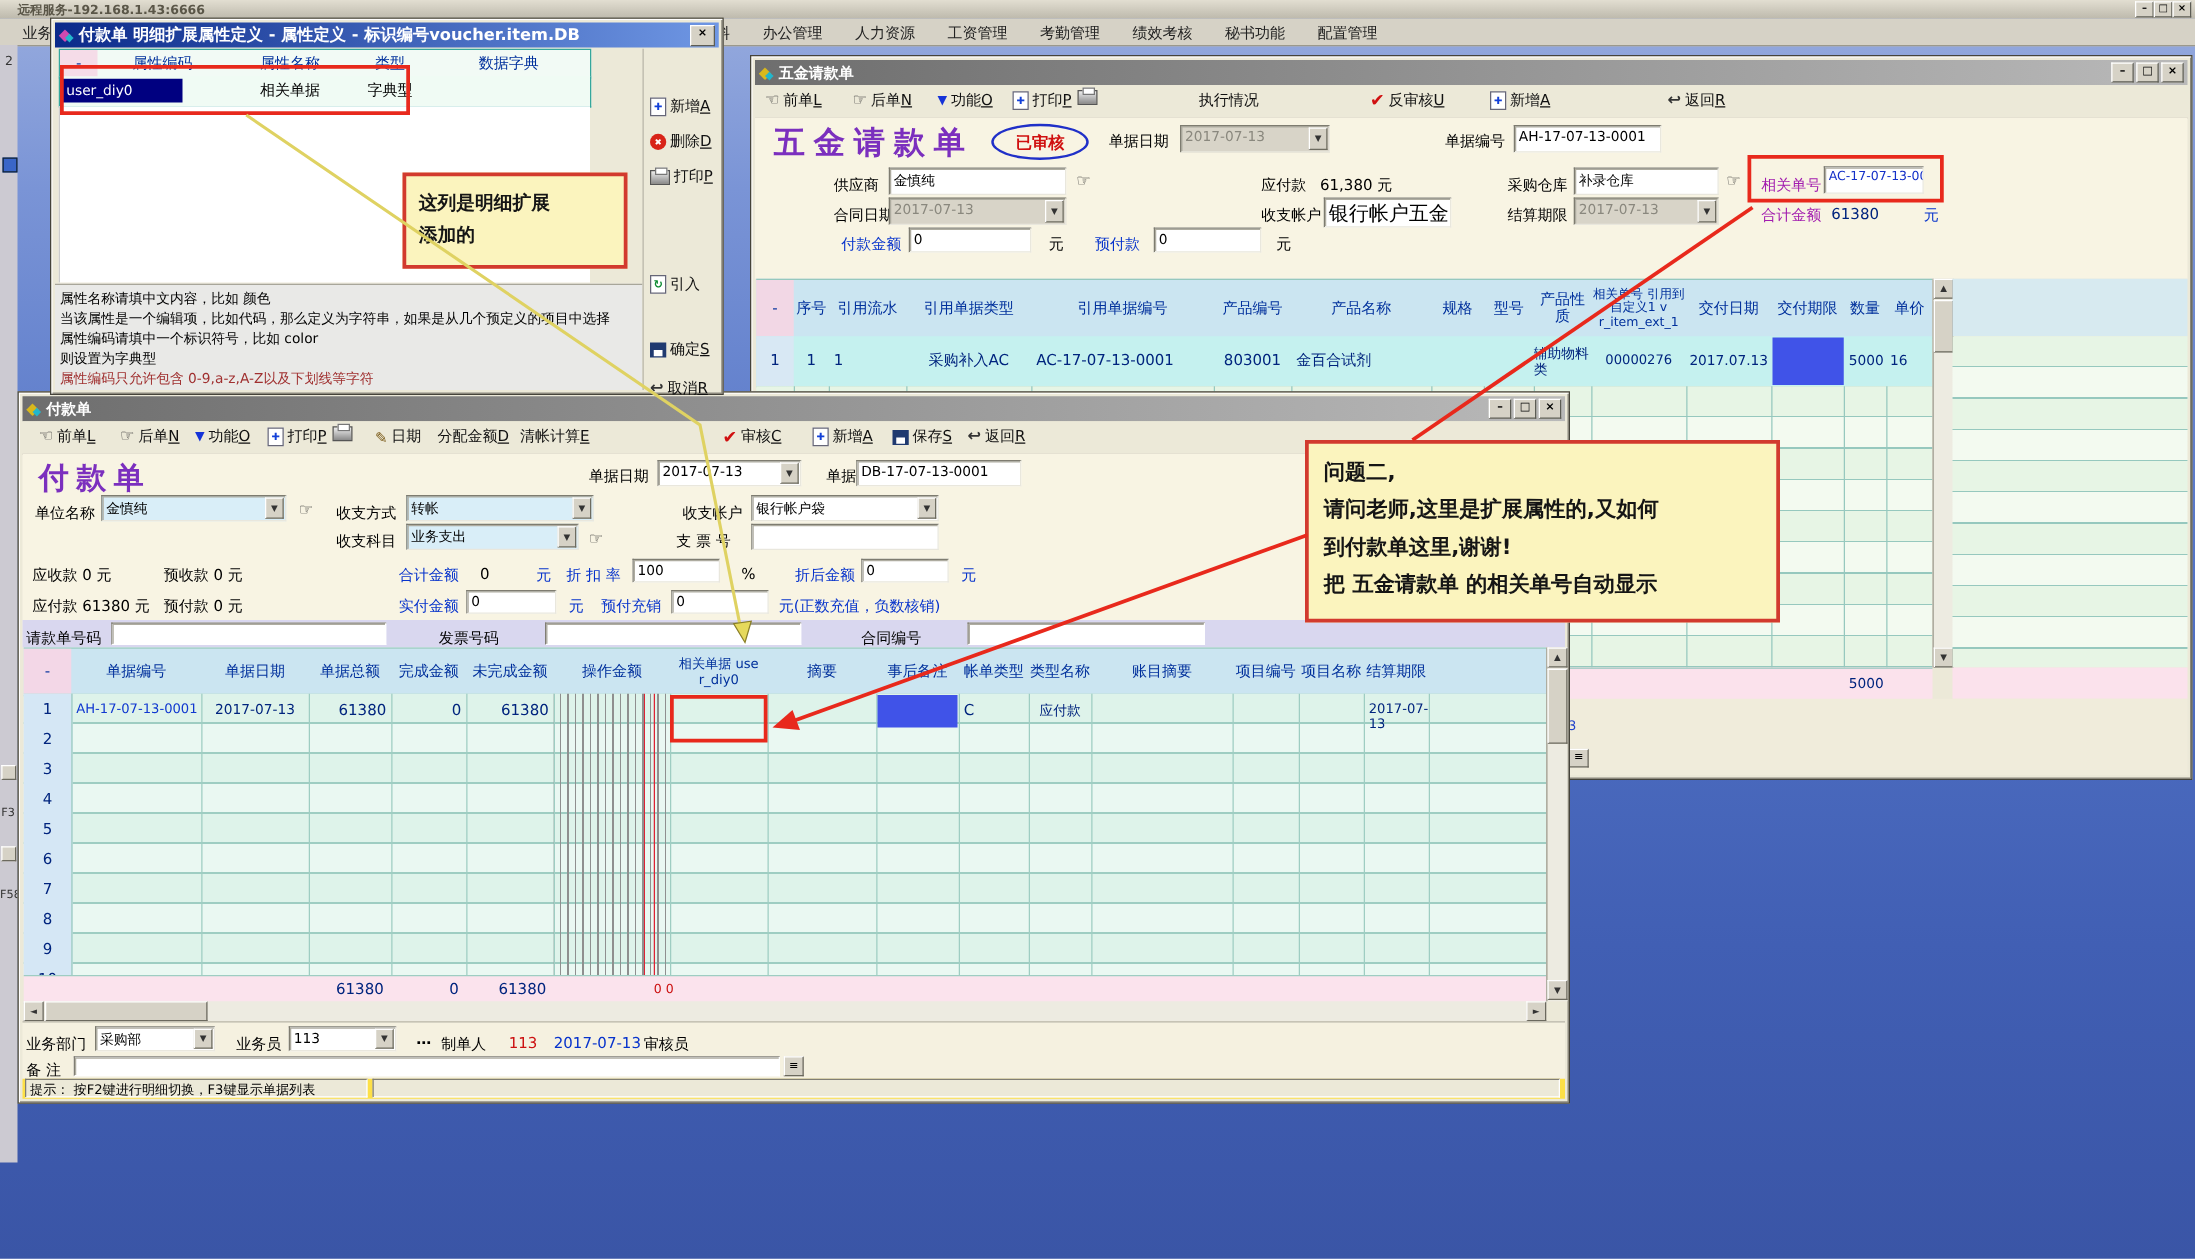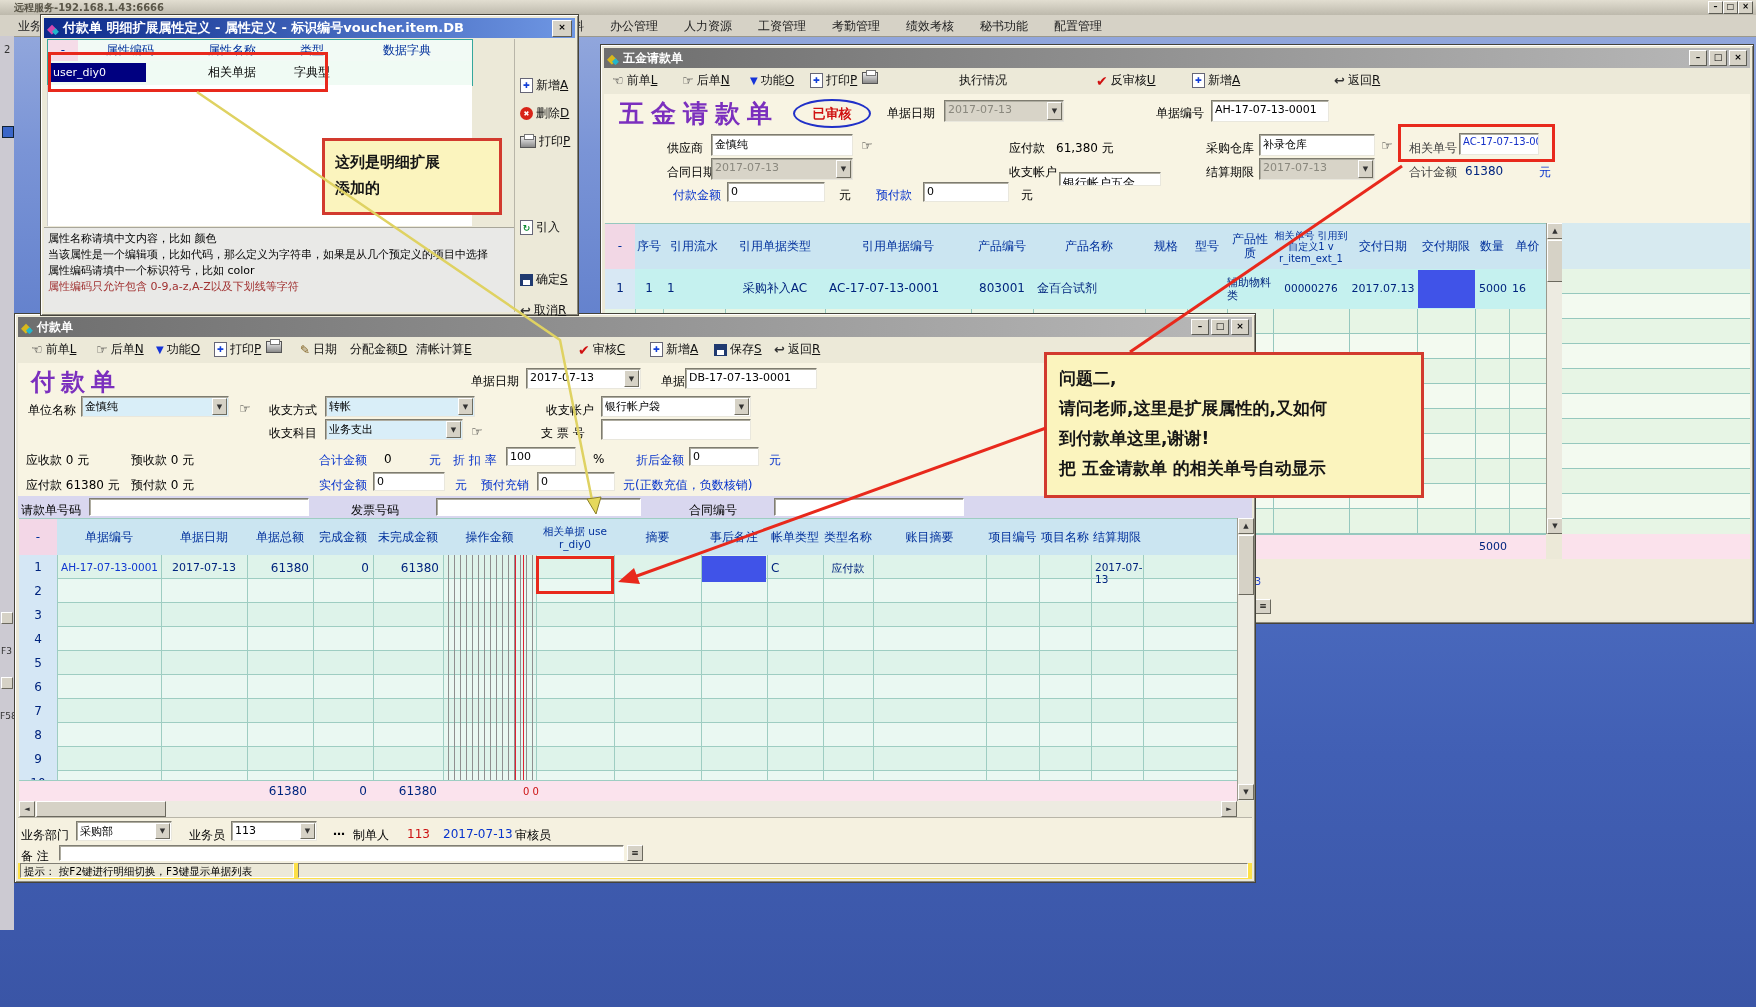--- a/index.html
+++ b/index.html
@@ -26,21 +26,21 @@
   border:1px solid;border-color:#FFF #6E6C60 #6E6C60 #FFF;font-size:7px;color:#333;
   display:flex;align-items:center;justify-content:center;box-sizing:border-box}
 .dis{background:#D8D4C8;color:#8A887E}
 .raised{background:#D6D2C6;border:1px solid;border-color:#FFF #6B695E #6B695E #FFF;box-sizing:border-box}
 .sunken{background:#fff;border:1px solid;border-color:#807E74 #FFF #FFF #807E74;box-sizing:border-box}
 .sb{position:absolute;width:16px;height:16px;background:#D6D2C6;border:1px solid;
   border-color:#FFF #6B695E #6B695E #FFF;font-size:7px;display:flex;align-items:center;justify-content:center;color:#333;box-sizing:border-box}
 .hc{position:absolute;top:0;bottom:0;display:flex;align-items:center;justify-content:center;
   text-align:center;color:#00309C;padding:0 1px;box-sizing:border-box;line-height:1.15}
 .rc{position:absolute;top:0;bottom:0;display:flex;align-items:center;color:#00247E;box-sizing:border-box;line-height:1.1}
-.blue{color:#0733CC}.teal{color:#404040}.navy{color:#00247E}.redt{color:#CC1111}.purp{color:#7B2FBE}
+.blue{color:#0733CC}.teal{color:#a21caf}.navy{color:#00247E}.redt{color:#CC1111}.purp{color:#7B2FBE}
 .note{position:absolute;background:#FBF4BE;border:3px solid #D23A2E;font-weight:bold;color:#151515;z-index:50;box-sizing:border-box}
 .redbox{position:absolute;border:3px solid #E8291C;z-index:55;box-sizing:border-box}
 u{text-decoration:underline}
 .dlgv{background-image:linear-gradient(#35A79C,#35A79C),linear-gradient(#35A79C,#35A79C),linear-gradient(#35A79C,#35A79C),linear-gradient(#35A79C,#35A79C);
   background-position:30px 0,134px 0,234px 0,294px 0;background-size:1px 100%;background-repeat:no-repeat}
 .hwv{background-image:linear-gradient(#96C8BE,#96C8BE),linear-gradient(#96C8BE,#96C8BE),linear-gradient(#96C8BE,#96C8BE),linear-gradient(#96C8BE,#96C8BE),linear-gradient(#96C8BE,#96C8BE),linear-gradient(#96C8BE,#96C8BE),linear-gradient(#96C8BE,#96C8BE),linear-gradient(#96C8BE,#96C8BE),linear-gradient(#96C8BE,#96C8BE),linear-gradient(#96C8BE,#96C8BE),linear-gradient(#96C8BE,#96C8BE),linear-gradient(#96C8BE,#96C8BE),linear-gradient(#96C8BE,#96C8BE),linear-gradient(#96C8BE,#96C8BE);
   background-position:30px 0,58px 0,120px 0,220px 0,366px 0,428px 0,540px 0,582px 0,622px 0,668px 0,744px 0,812px 0,870px 0,904px 0;
   background-size:1px 100%;background-repeat:no-repeat}
 .payv{background-image:linear-gradient(#9ECDC2,#9ECDC2),linear-gradient(#9ECDC2,#9ECDC2),linear-gradient(#9ECDC2,#9ECDC2),linear-gradient(#9ECDC2,#9ECDC2),linear-gradient(#9ECDC2,#9ECDC2),linear-gradient(#9ECDC2,#9ECDC2),linear-gradient(#9ECDC2,#9ECDC2),linear-gradient(#9ECDC2,#9ECDC2),linear-gradient(#9ECDC2,#9ECDC2),linear-gradient(#9ECDC2,#9ECDC2),linear-gradient(#9ECDC2,#9ECDC2),linear-gradient(#9ECDC2,#9ECDC2),linear-gradient(#9ECDC2,#9ECDC2),linear-gradient(#9ECDC2,#9ECDC2),linear-gradient(#9ECDC2,#9ECDC2),linear-gradient(#9ECDC2,#9ECDC2),linear-gradient(#9ECDC2,#9ECDC2);
   background-position:38px 0,142px 0,228px 0,294px 0,354px 0,424px 0,517px 0,595px 0,682px 0,748px 0,804px 0,854px 0,967px 0,1020px 0,1072px 0,1124px 0,1218px 0;
@@ -159,21 +159,21 @@
   <span class="lbl" style="left:605px;top:95px">采购仓库</span>
   <span class="inp" style="left:658px;top:89px;width:116px;height:22px"><span>补录仓库</span></span>
   <span class="lbl ic-hand" style="left:780px;top:93px">☞</span>
   <span class="lbl teal" style="left:808px;top:95px">相关单号</span>
   <span class="inp" style="left:858px;top:88px;width:80px;height:22px;font-size:10px;color:#1430C8"><span>AC-17-07-13-0001</span></span>
   <span class="lbl" style="left:66px;top:119px">合同日期</span>
   <span class="inp dis" style="left:110px;top:113px;width:142px;height:22px"><span>2017-07-13</span><span class="dd">
         <i>▼</i>
       </span></span>
   <span class="lbl" style="left:408px;top:119px">收支帐户</span>
-  <span class="inp" style="left:458px;top:127px;width:102px;height:14px;font-size:12px"><span>银行帐户五金</span></span>
+  <span class="inp" style="left:458px;top:113px;width:102px;height:24px;font-size:16px"><span>银行帐户五金</span></span>
   <span class="lbl" style="left:605px;top:119px">结算期限</span>
   <span class="inp dis" style="left:658px;top:113px;width:116px;height:22px"><span>2017-07-13</span><span class="dd">
         <i>▼</i>
       </span></span>
   <span class="lbl teal" style="left:808px;top:119px">合计金额</span>
   <span class="lbl navy" style="left:864px;top:119px">61380</span>
   <span class="lbl blue" style="left:938px;top:119px">元</span>
   <span class="lbl blue" style="left:72px;top:142px">付款金额</span>
   <span class="inp" style="left:126px;top:137px;width:98px;height:20px"><span>0</span></span>
   <span class="lbl" style="left:238px;top:142px">元</span>
@@ -466,20 +466,21 @@
   <div class="a dlgv" style="left:6px;top:46px;width:424px;height:24px;background:#F0FBF4;border-bottom:1px solid #35A79C;border-left:1px solid #35A79C;border-right:1px solid #35A79C">
     <span class="a" style="left:2px;top:2px;width:96px;height:19px;background:#000080;color:#fff;font-size:11px;padding:3px 2px 0 3px;box-sizing:border-box">user_diy0</span>
     <span class="rc" style="left:134px;width:100px;justify-content:center;color:#000">相关单据</span>
     <span class="rc" style="left:234px;width:60px;justify-content:center;color:#000">字典型</span>
   </div>
   <div class="a" style="left:6px;top:70px;width:424px;height:141px;background:#FFFFFF;border-left:1px solid #CCC"></div>
   <div class="a" style="left:3px;top:212px;width:470px;height:85px;background:#E9E9E7;border-top:1px solid #A8A69A;font-size:11px;line-height:16px;padding:3px 4px;box-sizing:border-box;overflow:hidden">
     <div style="white-space:nowrap">属性名称请填中文内容，比如 颜色</div>
     <div style="white-space:nowrap">当该属性是一个编辑项，比如代码，那么定义为字符串，如果是从几个预定义的项目中选择</div>
     <div style="white-space:nowrap">属性编码请填中一个标识符号，比如 color</div>
+    <div style="white-space:nowrap">则设置为字典型</div>
     <div style="white-space:nowrap;color:#A03030">属性编码只允许包含 0-9,a-z,A-Z以及下划线等字符</div>
   </div>
   <div class="a" style="left:473px;top:24px;width:61px;height:273px;background:#ECE9D8;border-left:1px solid #B8B5A8">
     <span class="ti" style="left:5px;top:38px">
         <i class="ic-new">✚</i>
         <span><span>新增</span><u>A</u></span>
       </span>
     <span class="ti" style="left:5px;top:66px">
         <i class="ic-del">✖</i>
         <span><span>删除</span><u>D</u></span>

